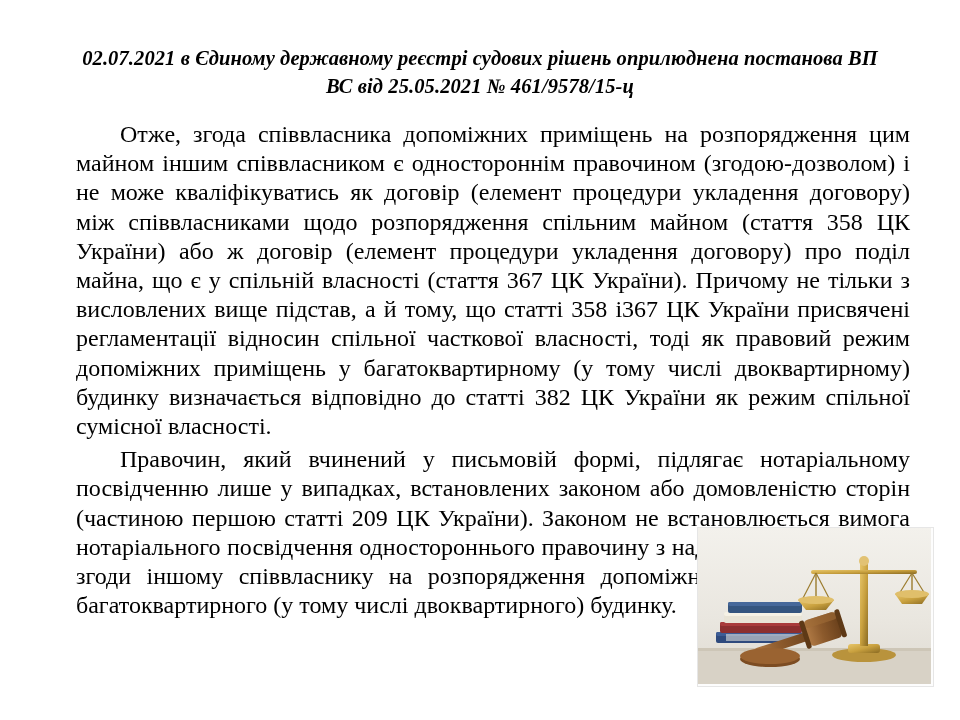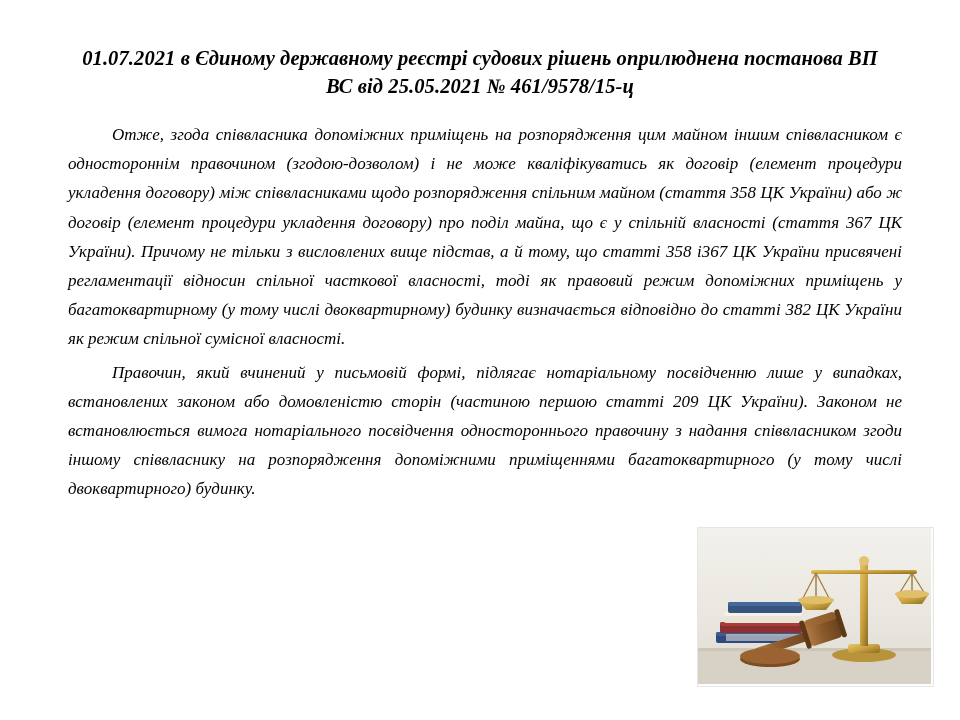--- a/index.html
+++ b/index.html
@@ -23,28 +23,27 @@
     width: 820px;
     text-align: center;
     font-weight: bold;
     font-style: italic;
     font-size: 20.5px;
     line-height: 28px;
     letter-spacing: 0.1px;
   }
   .body-text {
     position: absolute;
-    left: 68px;
+    left: 76px;
     top: 120px;
     width: 834px;
-    font-size: 17px;
+    font-size: 24px;
     line-height: 29.2px;
     text-align: justify;
     text-justify: inter-word;
-    font-style: italic;
   }
   .para {
     margin: 0;
     text-indent: 44px;
     hyphens: none;
   }
   .para + .para {
     margin-top: 4px;
   }
   .img-block {
@@ -59,21 +58,21 @@
   }
   .img-block svg {
     display: block;
   }
 </style>
 </head>
 <body>
 
 <div class="page">
 
-  <div class="title">01.07.2021 в Єдиному державному реєстрі судових рішень оприлюднена постанова ВП ВС від 25.05.2021 № 461/9578/15-ц</div>
+  <div class="title">02.07.2021 в Єдиному державному реєстрі судових рішень оприлюднена постанова ВП ВС від 25.05.2021 № 461/9578/15-ц</div>
 
   <div class="body-text">
     <p class="para">Отже, згода співвласника допоміжних приміщень на розпорядження цим майном іншим співвласником є одностороннім правочином (згодою-дозволом) і не може кваліфікуватись як договір (елемент процедури укладення договору) між співвласниками щодо розпорядження спільним майном (стаття 358 ЦК України) або ж договір (елемент процедури укладення договору) про поділ майна, що є у спільній власності (стаття 367 ЦК України). Причому не тільки з висловлених вище підстав, а й тому, що статті 358 і367 ЦК України присвячені регламентації відносин спільної часткової власності, тоді як правовий режим допоміжних приміщень у багатоквартирному (у тому числі двоквартирному) будинку визначається відповідно до статті 382 ЦК України як режим спільної сумісної власності.</p>
     <p class="para">Правочин, який вчинений у письмовій формі, підлягає нотаріальному посвідченню лише у випадках, встановлених законом або домовленістю сторін (частиною першою статті 209 ЦК України). Законом не встановлюється вимога нотаріального посвідчення одностороннього правочину з надання співвласником згоди іншому співвласнику на розпорядження допоміжними приміщеннями багатоквартирного (у тому числі двоквартирного) будинку.</p>
   </div>
 
   <div class="img-block">
     <svg width="233" height="156" viewBox="0 0 233 156">
       <defs>
         <linearGradient id="bg" x1="0" y1="0" x2="0" y2="1">

